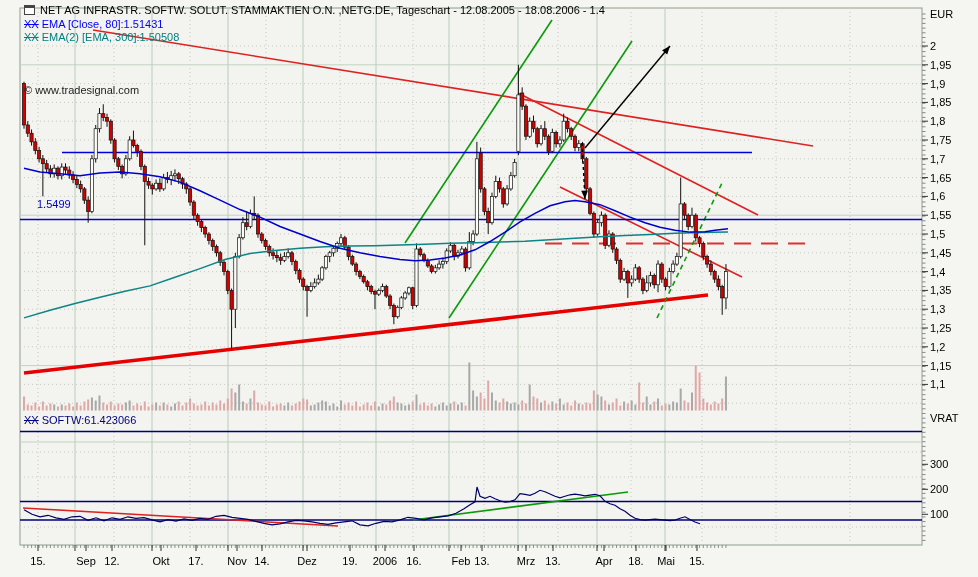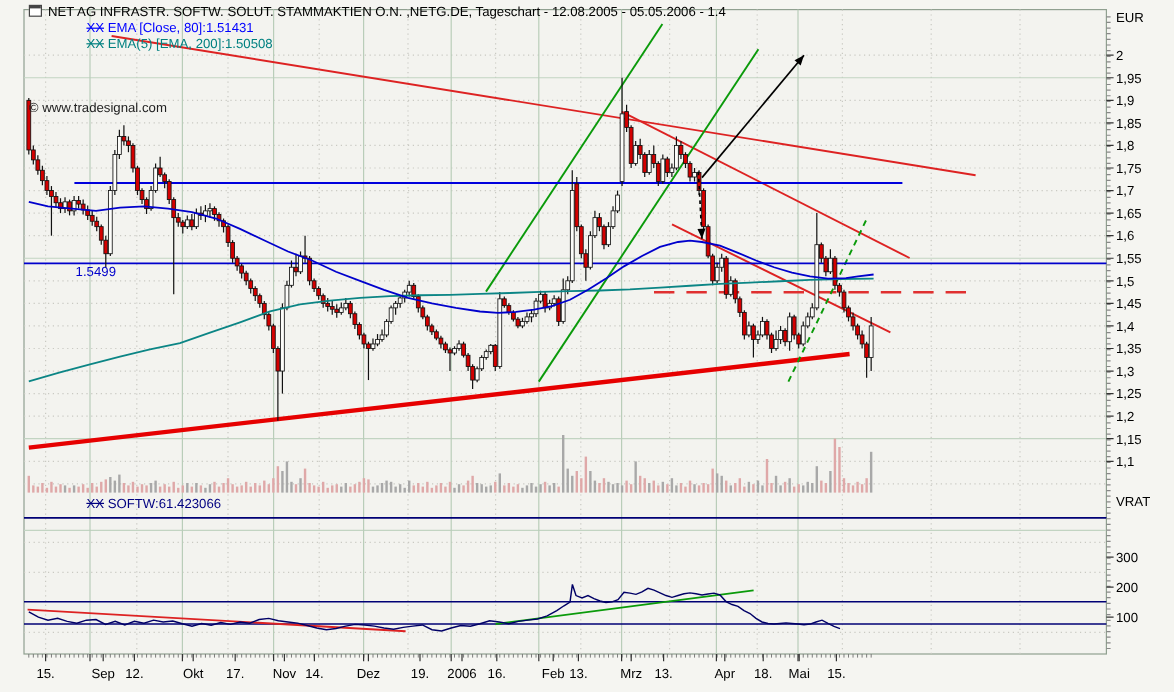--- a/index.html
+++ b/index.html
@@ -1,26 +1,26 @@
 <!DOCTYPE html>
 <html><head>
 <meta charset="utf-8">
 <style>
   html,body{margin:0;padding:0;background:#f5f5f1;}
   #stage{position:relative;width:978px;height:577px;background:#f5f5f1;overflow:hidden;
          font-family:"Liberation Sans",sans-serif;}
   svg{position:absolute;left:0;top:0;}
   .lbl{position:absolute;font-size:11px;line-height:13px;color:#000;white-space:nowrap;}
-  .pfx{text-decoration:line-through;margin-right:3px;margin-left:48px;}
+  .pfx{text-decoration:line-through;margin-right:3px;}
   #title-row{left:24px;top:4px;color:#000;}
   #ema1-row{left:24px;top:18px;color:#0000ff;}
   #ema2-row{left:24px;top:31px;color:#008080;}
   #copy-row{left:24px;top:44px;color:#222;margin-top:40px;}
   #vrat-row{left:24px;top:414px;color:#000080;}
-  #level-lbl{left:37px;top:221px;color:#0000cc;margin-left:26px;}
+  #level-lbl{left:37px;top:198px;color:#0000cc;}
   .winicon{display:inline-block;width:9px;height:8px;border:1px solid #444;background:#fff;
            vertical-align:middle;margin-right:5px;position:relative;top:-1px;}
   .winicon::before{content:"";display:block;height:2px;background:#444;}
 </style>
 </head>
 <body>
 
 <div id="stage">
   <svg id="plot" width="978" height="577">
       <rect x="20" y="8" width="902" height="537" fill="#f3f3ef" stroke="#90a090" stroke-width="1"></rect>
@@ -1041,29 +1041,29 @@
       <text x="482" y="565" fill="#000" font-size="11px" font-family="&quot;Liberation Sans&quot;,sans-serif" text-anchor="middle">13.</text>
       <text x="526" y="565" fill="#000" font-size="11px" font-family="&quot;Liberation Sans&quot;,sans-serif" text-anchor="middle">Mrz</text>
       <text x="553" y="565" fill="#000" font-size="11px" font-family="&quot;Liberation Sans&quot;,sans-serif" text-anchor="middle">13.</text>
       <text x="604" y="565" fill="#000" font-size="11px" font-family="&quot;Liberation Sans&quot;,sans-serif" text-anchor="middle">Apr</text>
       <text x="636" y="565" fill="#000" font-size="11px" font-family="&quot;Liberation Sans&quot;,sans-serif" text-anchor="middle">18.</text>
       <text x="666" y="565" fill="#000" font-size="11px" font-family="&quot;Liberation Sans&quot;,sans-serif" text-anchor="middle">Mai</text>
       <text x="697" y="565" fill="#000" font-size="11px" font-family="&quot;Liberation Sans&quot;,sans-serif" text-anchor="middle">15.</text>
     </svg>
 
   <div class="lbl" id="title-row">
-    <span class="winicon"></span><span>NET AG INFRASTR. SOFTW. SOLUT. STAMMAKTIEN O.N. ,NETG.DE, Tageschart - 12.08.2005 - 05.05.2006 - 1.4</span>
+    <span class="winicon"></span><span>NET AG INFRASTR. SOFTW. SOLUT. STAMMAKTIEN O.N. ,NETG.DE, Tageschart - 12.08.2005 - 18.08.2006 - 1.4</span>
   </div>
 
   <div class="lbl" id="ema1-row">
     <span class="pfx">XX</span><span>EMA [Close, 80]:1.51431</span>
   </div>
 
   <div class="lbl" id="ema2-row">
-    <span class="pfx">XX</span><span>EMA(5) [EMA, 200]:1.50508</span>
+    <span class="pfx">XX</span><span>EMA(2) [EMA, 300]:1.50508</span>
   </div>
 
   <div class="lbl" id="copy-row">© www.tradesignal.com</div>
 
   <div class="lbl" id="level-lbl">1.5499</div>
 
   <div class="lbl" id="vrat-row">
     <span class="pfx">XX</span><span>SOFTW:61.423066</span>
   </div>
 </div>

